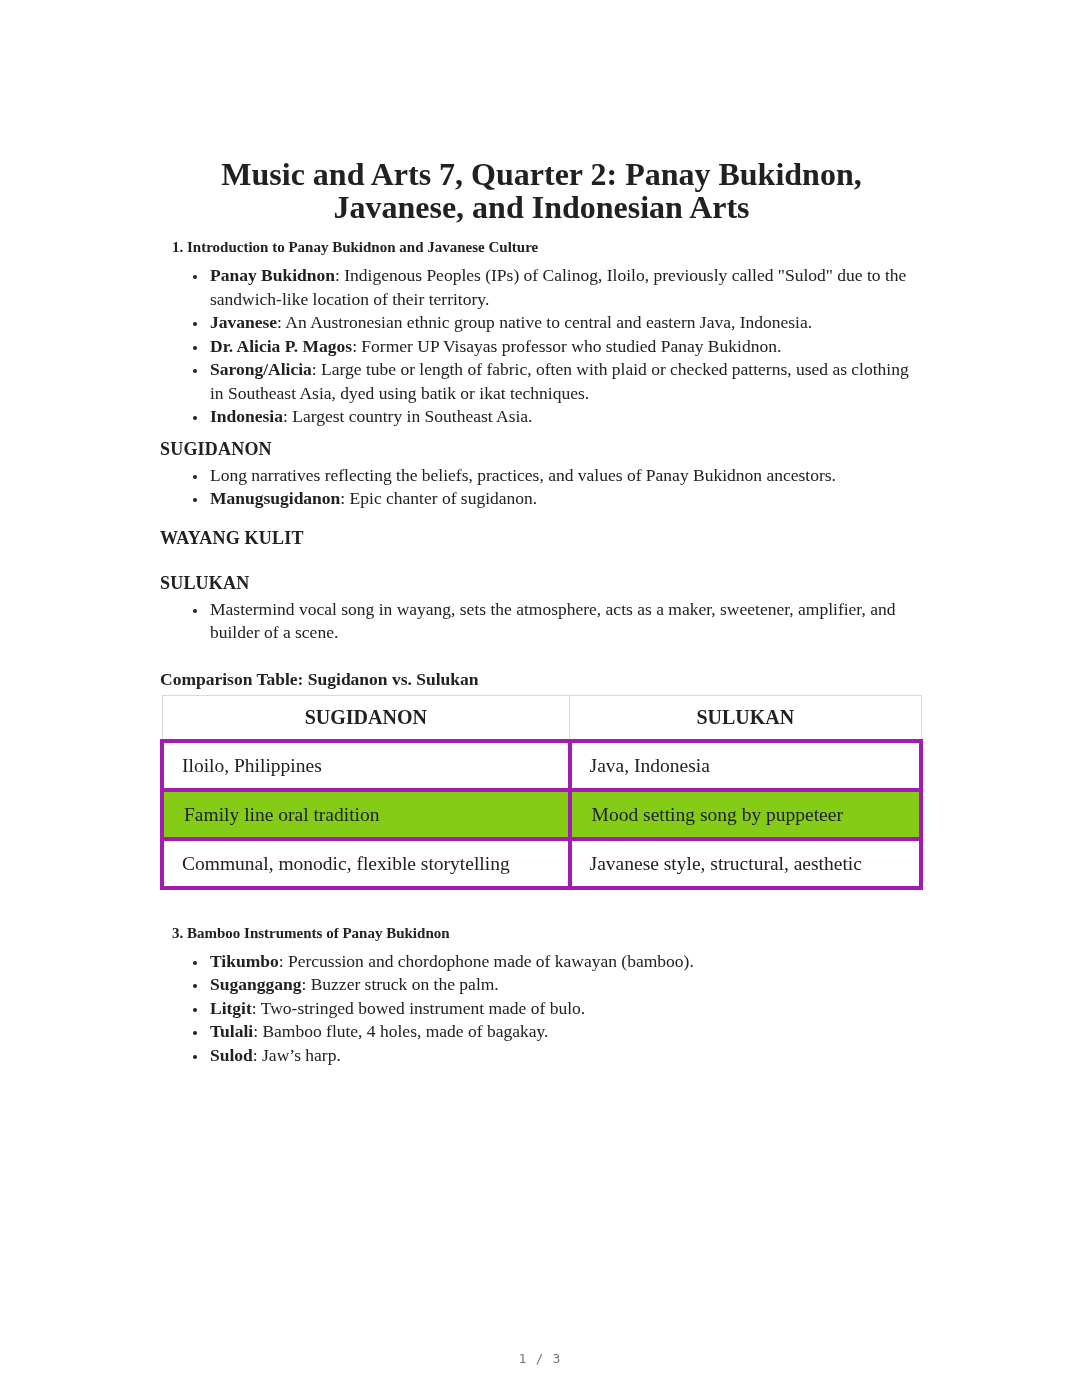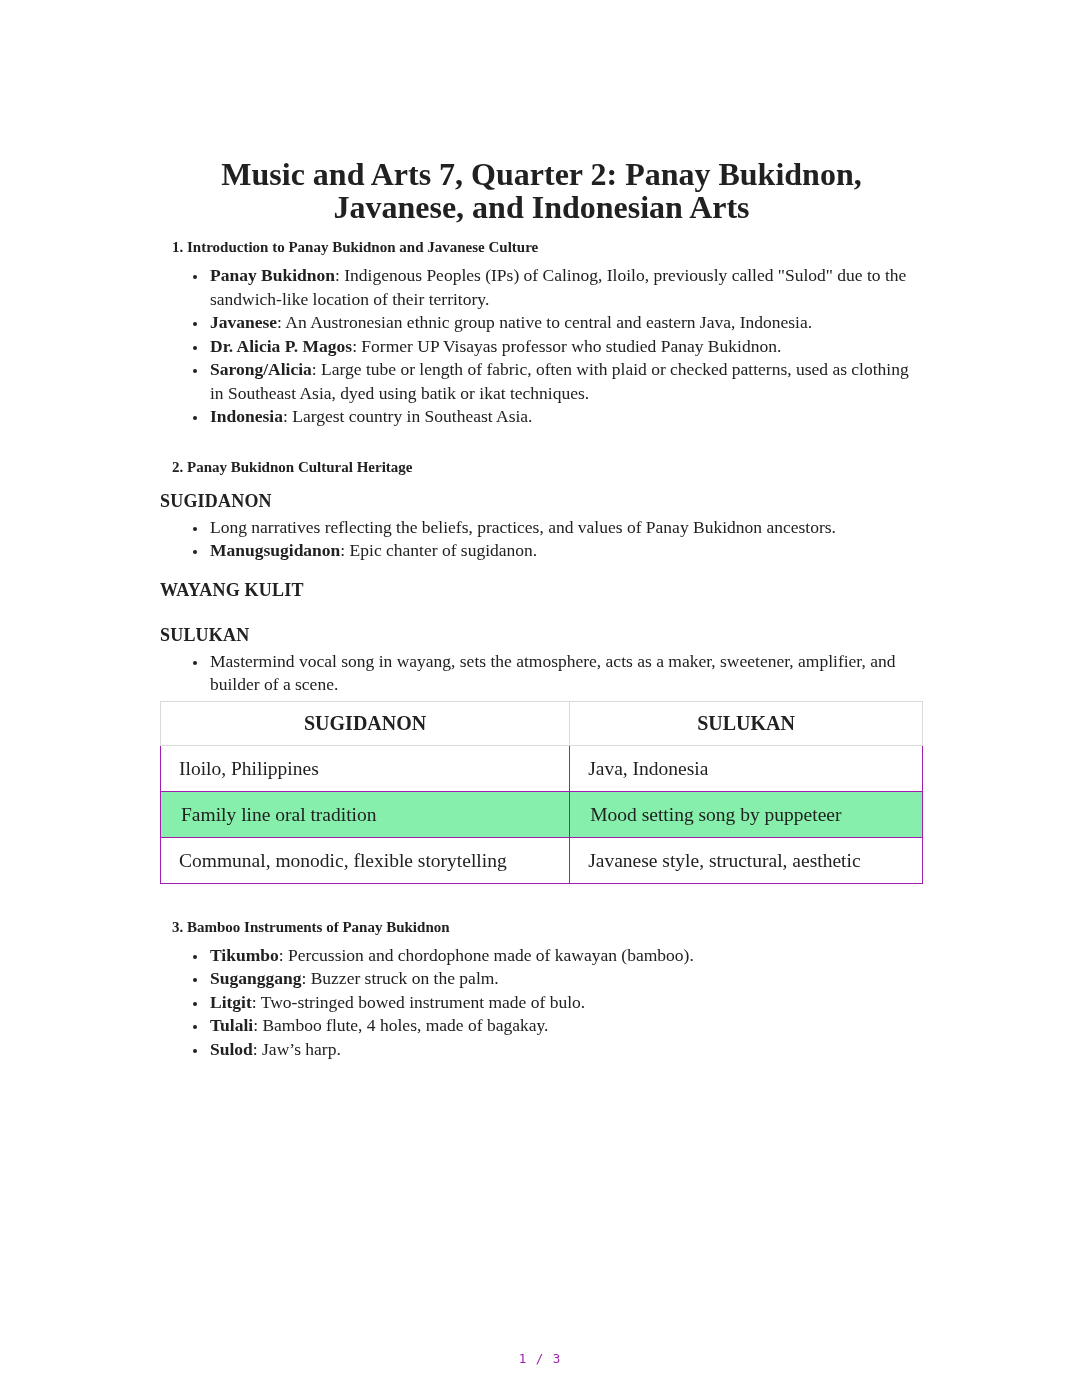--- a/index.html
+++ b/index.html
@@ -68,73 +68,73 @@
   table.cmp th {
     border: 1px solid #d9dadc;
     font-size: 20px;
     font-weight: 700;
     text-align: center;
     padding: 8px 14px;
     line-height: 27px;
     background: #ffffff;
   }
   table.cmp td {
-    border: 1px solid #a21caf;
+    border: 4px solid #a21caf;
     font-size: 19.5px;
     font-weight: 400;
     text-align: left;
     padding: 8px 18px;
     line-height: 29px;
     background: #ffffff;
   }
-  table.cmp tr.alt td { background: #86efac; padding-left: 20px; }
+  table.cmp tr.alt td { background: #84cc16; padding-left: 20px; }
   .footer {
     position: absolute;
     top: 1351px;
     left: 0;
     width: 100%;
     text-align: center;
     font-family: "DejaVu Sans Mono", "Liberation Mono", monospace;
     font-size: 12.5px;
-    color: #a21caf;
+    color: #737373;
     letter-spacing: 1px;
   }
 </style>
 </head>
 <body>
 
 <div class="page">
   <div class="content">
 
     <h1 class="doc-title">Music and Arts 7, Quarter 2: Panay Bukidnon, Javanese, and Indonesian Arts</h1>
 
     <h2 class="sec-heading">1. Introduction to Panay Bukidnon and Javanese Culture</h2>
     <ul class="bullets">
       <li><span class="term">Panay Bukidnon</span><span>: Indigenous Peoples (IPs) of Calinog, Iloilo, previously called "Sulod" due to the sandwich-like location of their territory.</span></li>
       <li><span class="term">Javanese</span><span>: An Austronesian ethnic group native to central and eastern Java, Indonesia.</span></li>
       <li><span class="term">Dr. Alicia P. Magos</span><span>: Former UP Visayas professor who studied Panay Bukidnon.</span></li>
       <li><span class="term">Sarong/Alicia</span><span>: Large tube or length of fabric, often with plaid or checked patterns, used as clothing in Southeast Asia, dyed using batik or ikat techniques.</span></li>
       <li><span class="term">Indonesia</span><span>: Largest country in Southeast Asia.</span></li>
     </ul>
 
-    <h2 class="sec-heading gap-lg">2. Panay Bukidnon Cultural Heritage</h2>
 
     <h3 class="sub-heading">SUGIDANON</h3>
     <ul class="bullets">
       <li><span>Long narratives reflecting the beliefs, practices, and values of Panay Bukidnon ancestors.</span></li>
       <li><span class="term">Manugsugidanon</span><span>: Epic chanter of sugidanon.</span></li>
     </ul>
 
     <h3 class="sub-heading gap">WAYANG KULIT</h3>
 
     <h3 class="sub-heading gap-sm">SULUKAN</h3>
     <ul class="bullets">
       <li><span>Mastermind vocal song in wayang, sets the atmosphere, acts as a maker, sweetener, amplifier, and builder of a scene.</span></li>
     </ul>
 
+    <p class="table-label">Comparison Table: Sugidanon vs. Sulukan</p>
     <table class="cmp">
       <colgroup>
           <col class="c1">
           <col class="c2">
         </colgroup>
       <thead>
         <tr>
           <th>SUGIDANON</th>
           <th>SULUKAN</th>
         </tr>

